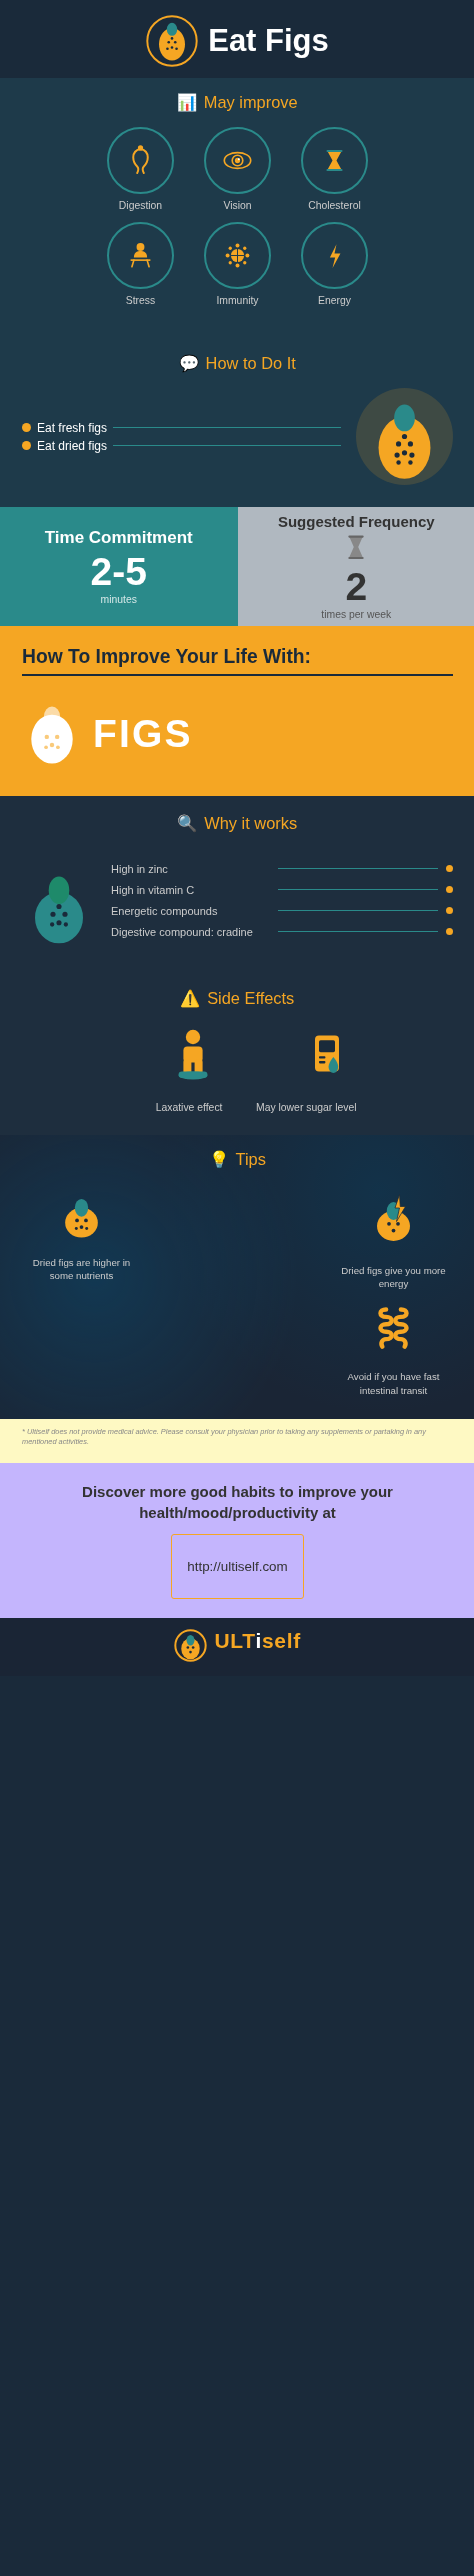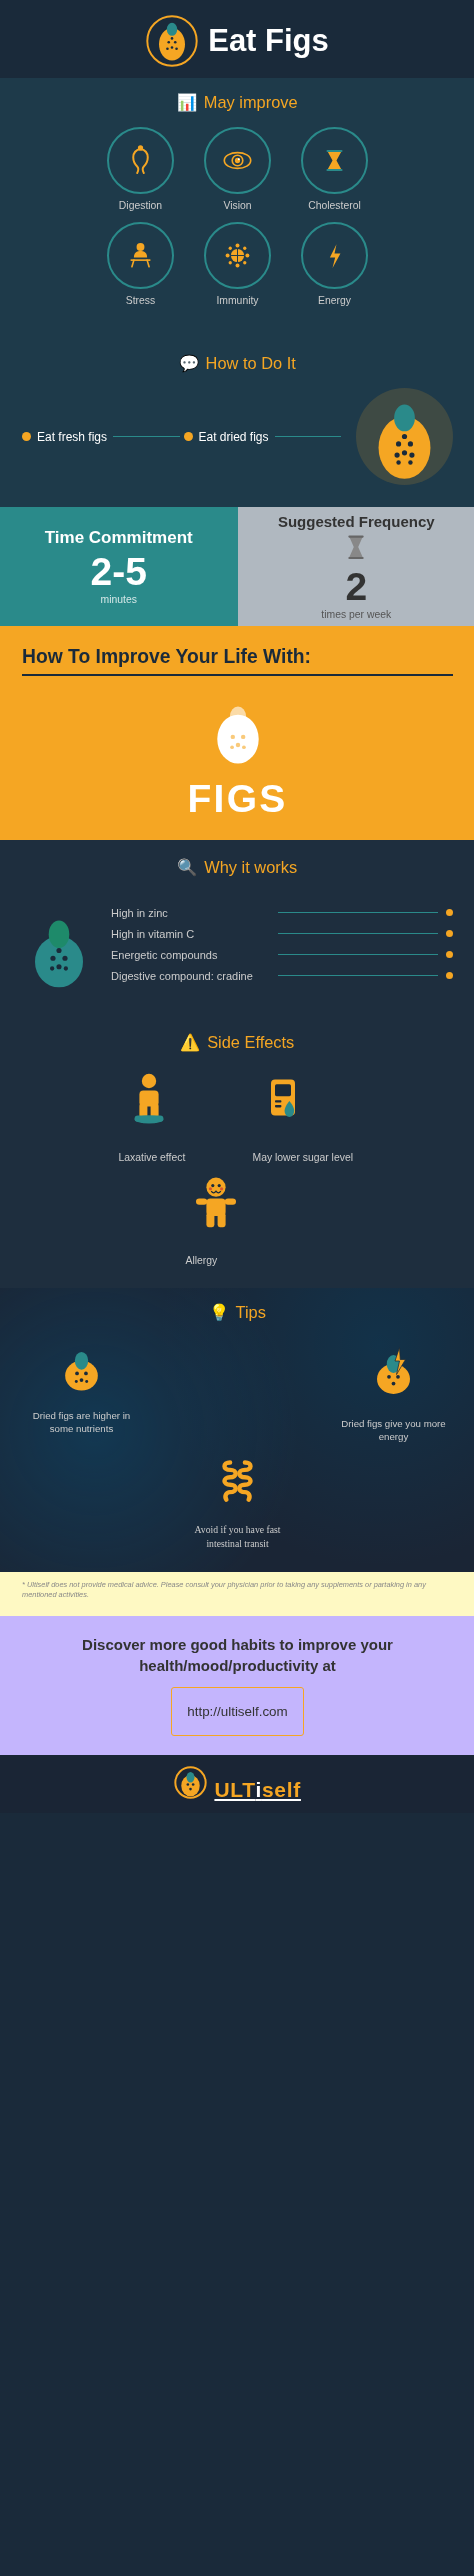--- a/index.html
+++ b/index.html
@@ -81,21 +81,21 @@
     }
     .how-to-content {
       display: flex;
       align-items: center;
       gap: 15px;
       margin-top: 11px;
     }
     .how-to-list {
       flex: 1;
       display: flex;
-      flex-direction: row;
+      flex-direction: column;
       gap: 4px;
     }
     .how-to-dot {
       width: 9px;
       height: 9px;
       border-radius: 50%;
       background: #f5a623;
       flex-shrink: 0;
     }
     .how-to-line {
@@ -185,21 +185,21 @@
     .improve-underline {
       height: 2.2px;
       background: #1a2a3a;
       margin-top: 6px;
       width: 100%;
     }
     .improve-fig-row {
       display: flex;
       align-items: center;
       margin-top: 15px;
-      flex-direction: column;
+      gap: 11px;
     }
     .improve-fig-icon {
       font-size: 52px;
       color: white;
     }
     .improve-figs-text {
       font-size: 39px;
       font-weight: bold;
       color: white;
       letter-spacing: 2.2px;
@@ -271,22 +271,22 @@
     }
     .side-effects-grid {
       display: flex;
       justify-content: center;
       gap: 30px;
       flex-wrap: wrap;
     }
     .side-effect-item {
       display: flex;
       flex-direction: column;
-      align-items: flex-start;
-      gap: 21px;
+      align-items: flex-end;
+      gap: 15px;
       width: 104px;
     }
     .side-icon {
       width: 60px;
       height: 60px;
       display: flex;
       align-items: center;
       justify-content: center;
       font-size: 33px;
     }
@@ -335,23 +335,22 @@
     .tip-icon {
       font-size: 37px;
     }
     .tip-label {
       font-size: 9.7px;
       color: #ccc;
       line-height: 1.4;
     }
     .tips-bottom {
       display: flex;
-      justify-content: center;
+      justify-content: flex-end;
       margin-top: 11px;
-      font-family: Liberation Serif, serif;
     }
 
     
     .disclaimer {
       background: #fef9c3;
       padding: 7.4px 22px 15px;
     }
     .disclaimer-text {
       font-size: 7.4px;
       color: #888;
@@ -368,36 +367,35 @@
     .discover-text {
       font-size: 15px;
       color: #333;
       font-weight: bold;
       line-height: 1.4;
       margin-bottom: 11px;
     }
     .discover-link {
       border: 1.5px solid #f5a623;
       border-radius: 3px;
-      padding: 16px 15px;
+      padding: 24px 15px;
       display: inline-block;
       color: #333;
       font-size: 13.4px;
       text-decoration: none;
     }
 
     
     .footer {
       background: #1a2535;
       padding: 11px 22px;
       display: flex;
-      align-items: flex-end;
+      align-items: flex-start;
       justify-content: center;
       gap: 7.4px;
-      text-decoration: underline;
     }
     .footer-brand {
       font-size: 21px;
       font-weight: bold;
       color: #f5a623;
       letter-spacing: 0.7px;
     }
     .footer-brand span {
       color: white;
     }
@@ -675,46 +673,20 @@
 
           <path d="M38 35 C38 35 44 42 44 47 C44 52 41 55 38 55 C35 55 32 52 32 47 C32 42 38 35 38 35Z" fill="#2a8a8a"></path>
           <rect x="20" y="34" width="8" height="3" rx="1" fill="#1a2a3a"></rect>
           <rect x="20" y="40" width="8" height="3" rx="1" fill="#1a2a3a"></rect>
         </svg>
       </div>
       <span class="side-label">May lower sugar level</span>
     </div>
   </div>
 
-  <div class="side-effects-bottom">
-    <div class="side-effect-item">
-      <div class="side-icon">
-        <svg viewBox="0 0 60 70" width="48" height="56">
-
-          <circle cx="30" cy="14" r="12" fill="#f5a623"></circle>
-
-          <circle cx="26" cy="12" r="2" fill="#1a2a3a"></circle>
-          <circle cx="34" cy="12" r="2" fill="#1a2a3a"></circle>
-
-          <path d="M24 19 Q27 23 30 19 Q33 23 36 19" fill="none" stroke="#1a2a3a" stroke-width="1.5"></path>
-
-          <circle cx="23" cy="16" r="2" fill="#cc3333" opacity="0.7"></circle>
-          <circle cx="37" cy="16" r="2" fill="#cc3333" opacity="0.7"></circle>
-
-          <rect x="18" y="28" width="24" height="22" rx="5" fill="#f5a623"></rect>
-          <rect x="18" y="46" width="10" height="18" rx="3" fill="#f5a623"></rect>
-          <rect x="32" y="46" width="10" height="18" rx="3" fill="#f5a623"></rect>
-
-          <rect x="5" y="28" width="14" height="8" rx="4" fill="#f5a623"></rect>
-          <rect x="41" y="28" width="14" height="8" rx="4" fill="#f5a623"></rect>
-        </svg>
-      </div>
-      <span class="side-label">Allergy</span>
-    </div>
-  </div>
 </div>
 
 <div class="tips-section">
   <div class="tips-title">
     <span>💡</span>
     <span>Tips</span>
   </div>
   <div class="tips-grid">
 
     <div class="tip-item">

